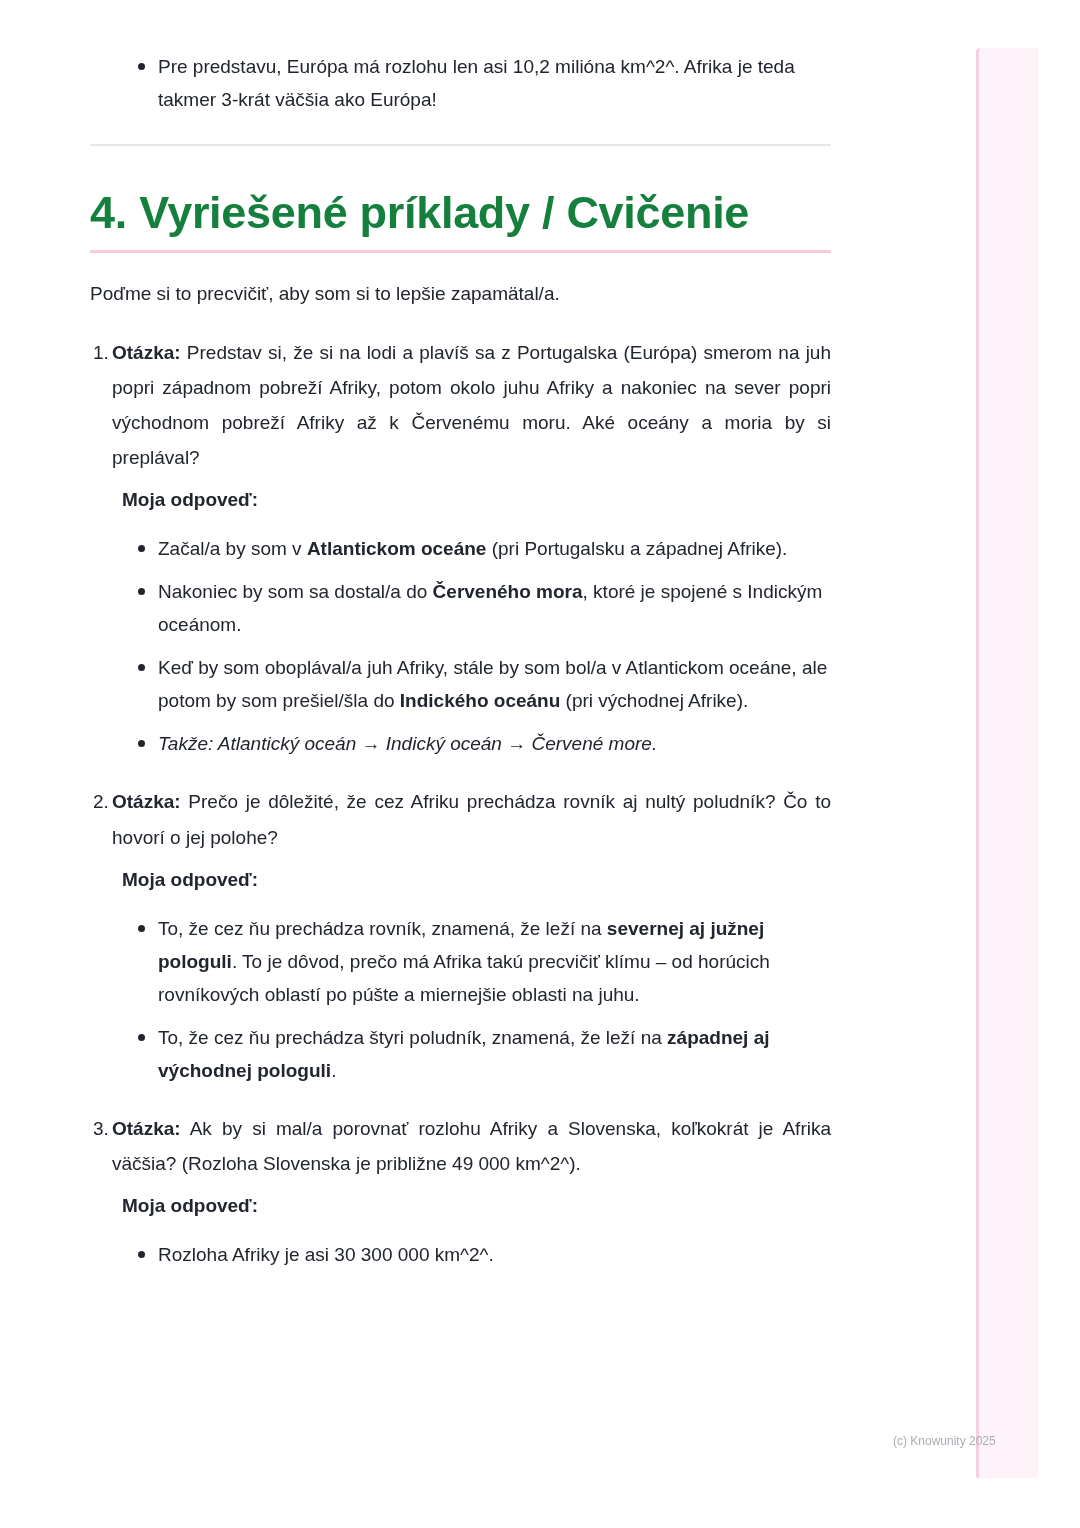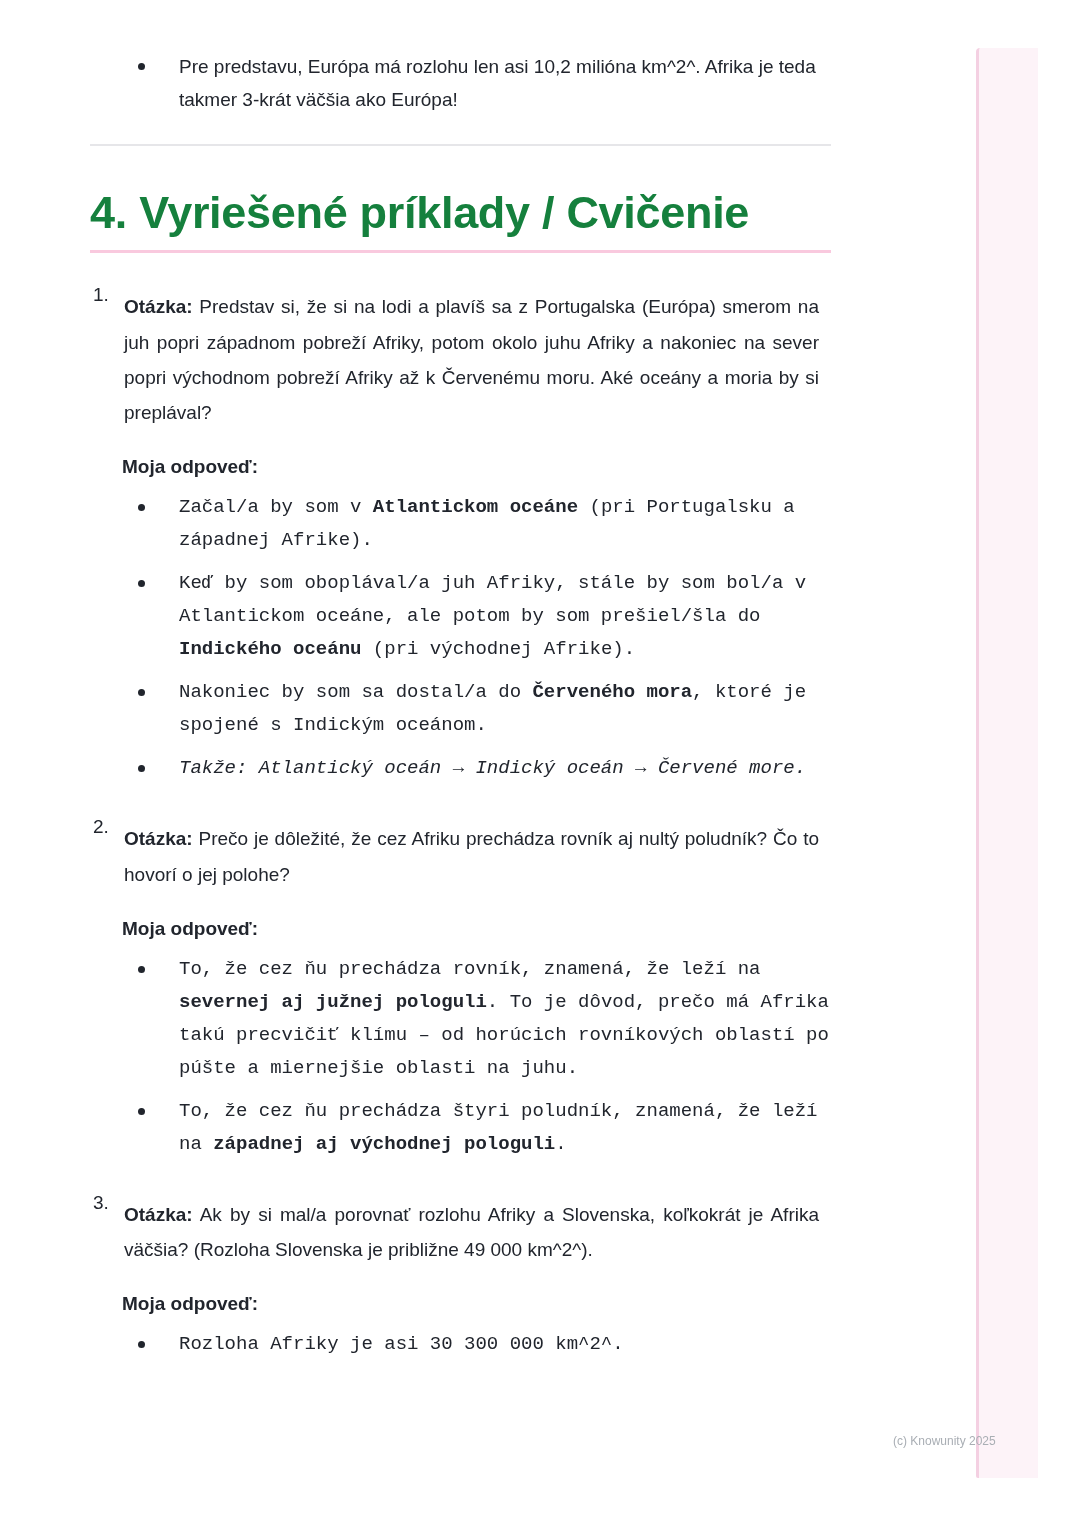--- a/index.html
+++ b/index.html
@@ -15,21 +15,21 @@
     position: absolute;
     left: 90px; top: 0;
     width: 741px;
     font-size: 19px;
     line-height: 1.74;
   }
   .b { font-weight: 700; }
   .i { font-style: italic; text-align: center; }
 
   
-  .bullet-row { display: flex; margin-bottom: 10px; gap: 21px; }
+  .bullet-row { display: flex; margin-bottom: 10px; }
   .bullet-row:last-child { margin-bottom: 0; }
   .bullet-row .dot {
     flex: 0 0 7px;
     width: 7px; height: 7px;
     border-radius: 50%;
     background: #21252d;
     margin: 13px 13px 0 0;
   }
   .bullet-row p { margin: 0; flex: 1; }
 
@@ -52,23 +52,23 @@
     border: none;
     border-top: 3px solid #f9c9de;
     margin: 12px 0 0 0;
   }
   .lead { margin: 24px 0 0 0; }
 
   
   .qitem { margin-top: 24px; }
   .qrow { display: flex; line-height: 1.85; }
   .qnum { flex: 0 0 22px; box-sizing: border-box; padding-left: 3px; }
-  .qtext { margin: 12px; flex: 1; text-align: justify; }
+  .qtext { margin: 0; flex: 1; text-align: justify; }
   .answer-label { font-weight: 700; margin: 8px 0 0 32px; }
-  .bullets { margin-top: 8px; padding-left: 48px; font-family: Liberation Mono, monospace; }
+  .bullets { margin-top: 16px; padding-left: 48px; }
 
   
   .side-strip {
     position: absolute;
     left: 976px; top: 48px;
     width: 59px; height: 1430px;
     background: #fdf3f8;
     border-left: 3px solid #f4d0e2;
     border-top-left-radius: 4px;
     border-bottom-left-radius: 2px;
@@ -92,39 +92,40 @@
       <span class="dot"></span>
       <p><span>Pre predstavu, Európa má rozlohu len asi 10,2 milióna km^2^. Afrika je teda takmer 3-krát väčšia ako Európa!</span></p>
     </div>
   </div>
 
   <hr class="divider">
 
   <h2>4. Vyriešené príklady / Cvičenie</h2>
   <hr class="accent-rule">
 
+  <p class="lead">Poďme si to precvičiť, aby som si to lepšie zapamätal/a.</p>
 
   <div class="qitem">
     <div class="qrow">
       <span class="qnum">1.</span>
       <p class="qtext"><span class="b">Otázka:</span><span> Predstav si, že si na lodi a plavíš sa z Portugalska (Európa) smerom na juh popri západnom pobreží Afriky, potom okolo juhu Afriky a nakoniec na sever popri východnom pobreží Afriky až k Červenému moru. Aké oceány a moria by si preplával?</span></p>
     </div>
     <p class="answer-label">Moja odpoveď:</p>
     <div class="bullets">
       <div class="bullet-row">
         <span class="dot"></span>
         <p><span>Začal/a by som v </span><span class="b">Atlantickom oceáne</span><span> (pri Portugalsku a západnej Afrike).</span></p>
       </div>
       <div class="bullet-row">
         <span class="dot"></span>
-        <p><span>Keď by som oboplával/a juh Afriky, stále by som bol/a v Atlantickom oceáne, ale potom by som prešiel/šla do </span><span class="b">Indického oceánu</span><span> (pri východnej Afrike).</span></p>
+        <p><span>Nakoniec by som sa dostal/a do </span><span class="b">Červeného mora</span><span>, ktoré je spojené s Indickým oceánom.</span></p>
       </div>
       <div class="bullet-row">
         <span class="dot"></span>
-        <p><span>Nakoniec by som sa dostal/a do </span><span class="b">Červeného mora</span><span>, ktoré je spojené s Indickým oceánom.</span></p>
+        <p><span>Keď by som oboplával/a juh Afriky, stále by som bol/a v Atlantickom oceáne, ale potom by som prešiel/šla do </span><span class="b">Indického oceánu</span><span> (pri východnej Afrike).</span></p>
       </div>
       <div class="bullet-row">
         <span class="dot"></span>
         <p><span class="i">Takže: Atlantický oceán → Indický oceán → Červené more.</span></p>
       </div>
     </div>
   </div>
 
   <div class="qitem">
     <div class="qrow">

